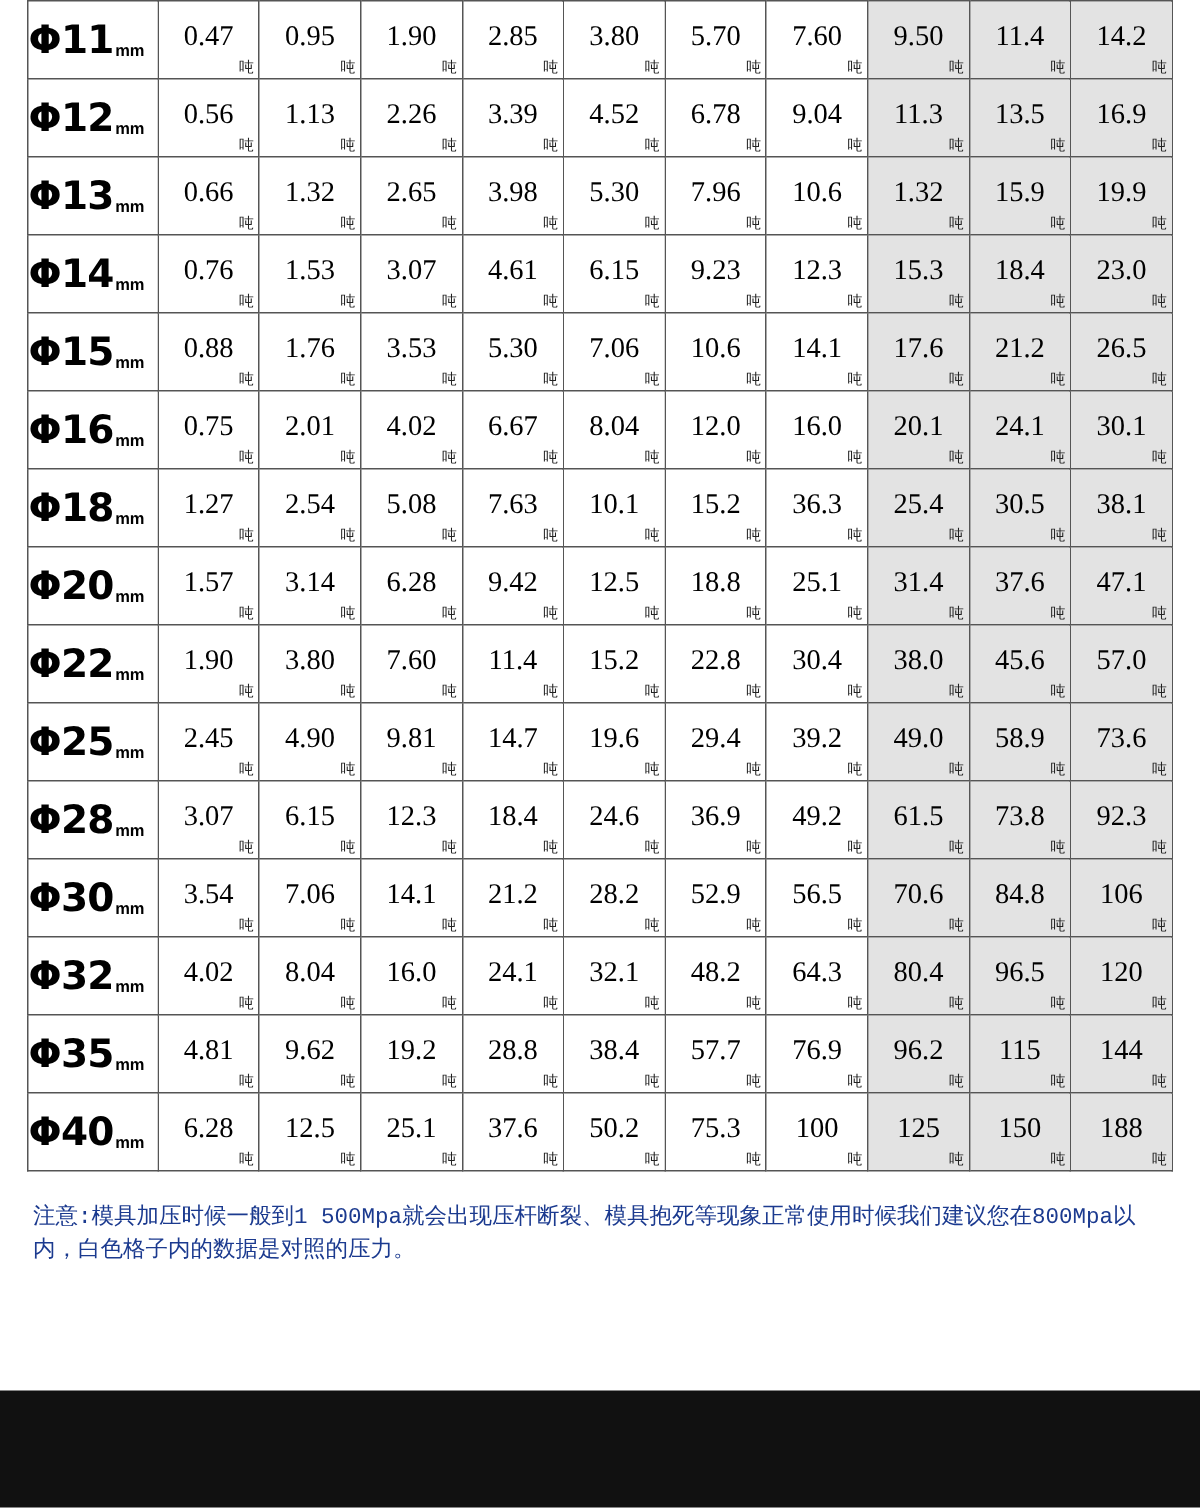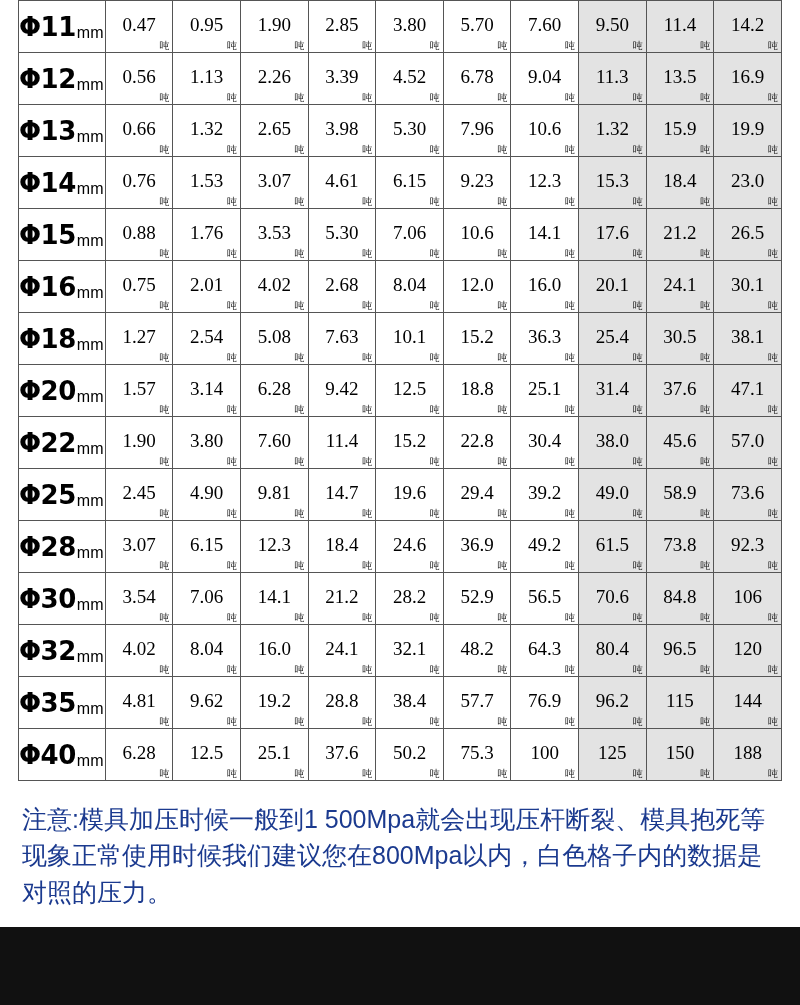--- a/index.html
+++ b/index.html
@@ -43,22 +43,22 @@
     padding-left: 7px;
     box-sizing: border-box;
   }
   .dia-main {
     font-size: 26px;
     font-weight: bold;
     letter-spacing: -0.5px;
     font-family: "DejaVu Sans", sans-serif;
   }
   .dia-unit {
-    font-size: 16px;
-    font-weight: normal;
+    font-size: 11px;
+    font-weight: bold;
     vertical-align: -2px;
     margin-left: 1px;
     font-family: "Liberation Sans", sans-serif;
   }
   td.val {
     width: 67px;
     text-align: center;
     box-sizing: border-box;
   }
   td.val.shaded {
@@ -76,24 +76,24 @@
     position: absolute;
     right: 3px;
     bottom: 1px;
     font-size: 10px;
     color: #222;
     font-family: "DejaVu Sans", sans-serif;
     line-height: 1;
   }
   .note {
     margin: 20px 18px 0 22px;
-    font-size: 25px;
+    font-size: 15px;
     line-height: 1.45;
     color: #1b3a8f;
-    font-family: Liberation Sans, sans-serif;
+    font-family: Liberation Mono, monospace;
     letter-spacing: 0px;
   }
   .note .lead {
     color: #1b3a8f;
   }
   .footer-bar {
     position: absolute;
     left: 0;
     bottom: 0;
     width: 800px;
@@ -331,21 +331,21 @@
           </td>
           <td class="val">
             <span class="val-num">2.01</span>
             <span class="val-unit">吨</span>
           </td>
           <td class="val">
             <span class="val-num">4.02</span>
             <span class="val-unit">吨</span>
           </td>
           <td class="val">
-            <span class="val-num">2.68</span>
+            <span class="val-num">6.67</span>
             <span class="val-unit">吨</span>
           </td>
           <td class="val">
             <span class="val-num">8.04</span>
             <span class="val-unit">吨</span>
           </td>
           <td class="val">
             <span class="val-num">12.0</span>
             <span class="val-unit">吨</span>
           </td>

